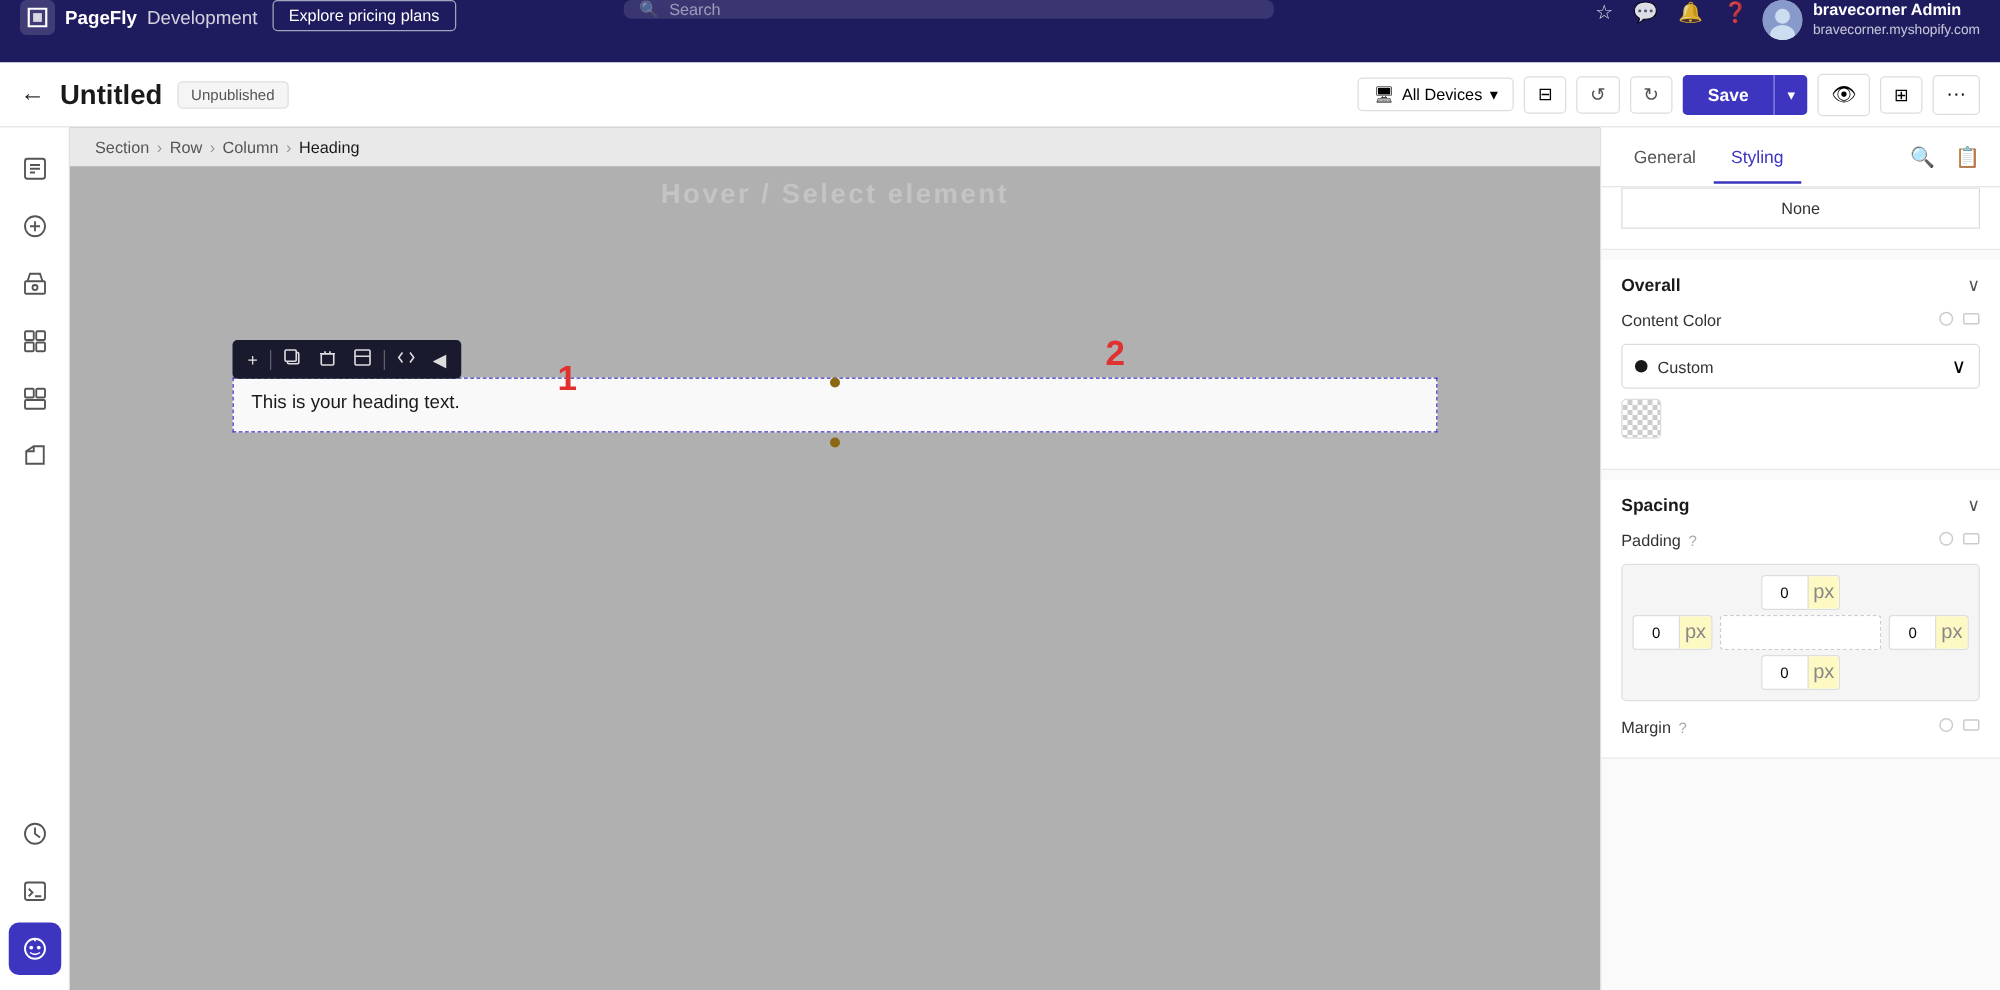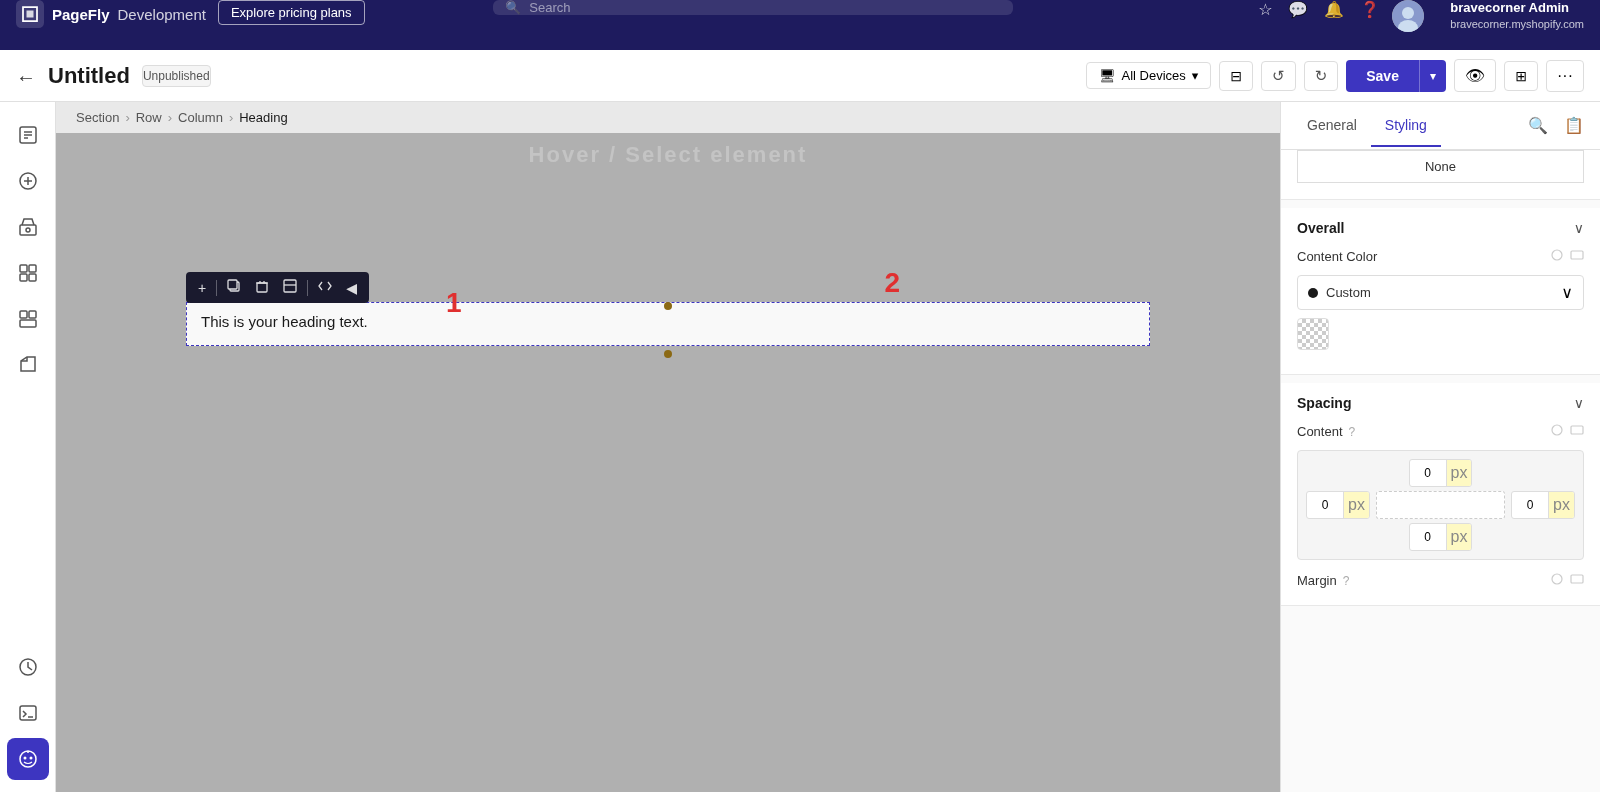--- a/index.html
+++ b/index.html
@@ -69,21 +69,21 @@
       gap: 8px;
       color: white;
     }
     .avatar {
       width: 32px;
       height: 32px;
       border-radius: 50%;
       background: #aaa;
       overflow: hidden;
     }
-    .user-info { font-size: 12px; line-height: 1.3; margin-left: 18px; }
+    .user-info { font-size: 12px; line-height: 1.3; }
     .user-name { font-weight: 600; font-size: 13px; }
     .user-domain { opacity: 0.75; font-size: 11px; }
 
     
     .editor-toolbar {
       background: #fff;
       height: 52px;
       display: flex;
       align-items: center;
       padding: 0 16px;
@@ -99,21 +99,21 @@
     }
     .page-title {
       font-size: 22px;
       font-weight: 700;
       color: #1a1a1a;
     }
     .status-badge {
       background: #f5f5f5;
       border: 1px solid #ddd;
       border-radius: 4px;
-      padding: 3px 0;
+      padding: 3px 10px;
       font-size: 12px;
       color: #555;
     }
     .toolbar-right {
       margin-left: auto;
       display: flex;
       align-items: center;
       gap: 8px;
     }
     .device-selector {
@@ -796,21 +796,21 @@
 
     <div class="panel-section">
       <div class="panel-section-header">
         <span class="panel-section-title">Spacing</span>
         <span class="section-chevron">∨</span>
       </div>
       <div class="spacing-section">
 
         <div class="padding-label-row">
           <div class="padding-label">
-            <span>Content</span>
+            <span>Padding</span>
             <span class="help-icon">?</span>
           </div>
           <div class="field-icons">
             <span class="field-icon-btn">
               <svg width="14" height="14" viewBox="0 0 14 14" fill="none">
                   <circle cx="7" cy="7" r="5" stroke="#ccc" stroke-width="1.2"></circle>
                 </svg>
             </span>
             <span class="field-icon-btn">
               <svg width="14" height="14" viewBox="0 0 14 14" fill="none">

